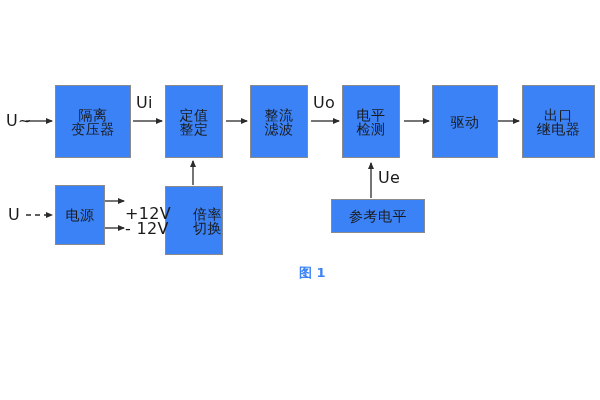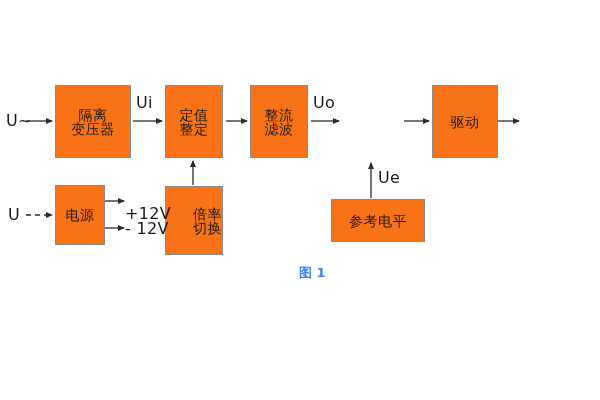--- a/index.html
+++ b/index.html
@@ -10,21 +10,21 @@
     position:relative;
     overflow:hidden;
     color:#1a1a1a;
   }
   #diagram{position:absolute;left:0;top:0;width:600px;height:400px;}
 
   .box{
     position:absolute;
     border:1px solid #8a8a8a;
     box-sizing:border-box;
-    background:#f97316;
+    background:#3b82f6;
     display:flex;
     flex-direction:column;
     align-items:center;
     justify-content:center;
     font-size:14px;
     line-height:1.0;
     color:#1a1a1a;
     letter-spacing:0.5px;
   }
   .box .ln{display:block;white-space:nowrap;}
@@ -94,36 +94,44 @@
   <div class="box" style="left:165px;top:85px;width:58px;height:73px;">
     <span class="ln">定值</span>
     <span class="ln">整定</span>
   </div>
 
   <div class="box" style="left:250px;top:85px;width:58px;height:73px;align-items:center;">
     <span class="ln">整流</span>
     <span class="ln">滤波</span>
   </div>
 
+  <div class="box" style="left:342px;top:85px;width:58px;height:73px;">
+    <span class="ln">电平</span>
+    <span class="ln">检测</span>
+  </div>
 
   <div class="box single" style="left:432px;top:85px;width:66px;height:73px;">
     <span class="ln">驱动</span>
   </div>
 
+  <div class="box" style="left:522px;top:85px;width:73px;height:73px;">
+    <span class="ln">出口</span>
+    <span class="ln">继电器</span>
+  </div>
 
   <div class="box single" style="left:55px;top:185px;width:50px;height:60px;">
     <span class="ln">电源</span>
   </div>
 
   <div class="box" style="left:165px;top:186px;width:58px;height:69px;padding-left:27px;">
     <span class="ln">倍率</span>
     <span class="ln">切换</span>
   </div>
 
-  <div class="box single" style="left:331px;top:199px;width:94px;height:43px;">
+  <div class="box single" style="left:331px;top:199px;width:94px;height:34px;">
     <span class="ln">参考电平</span>
   </div>
 
   <span class="lbl" style="left:6px;top:111px;">U~</span>
   <span class="lbl" style="left:8px;top:205px;">U</span>
   <span class="lbl" style="left:136px;top:93px;">Ui</span>
   <span class="lbl" style="left:313px;top:93px;">Uo</span>
   <span class="lbl" style="left:378px;top:168px;">Ue</span>
   <span class="lbl" style="left:125px;top:204px;">+12V</span>
   <span class="lbl" style="left:125px;top:219px;">- 12V</span>

